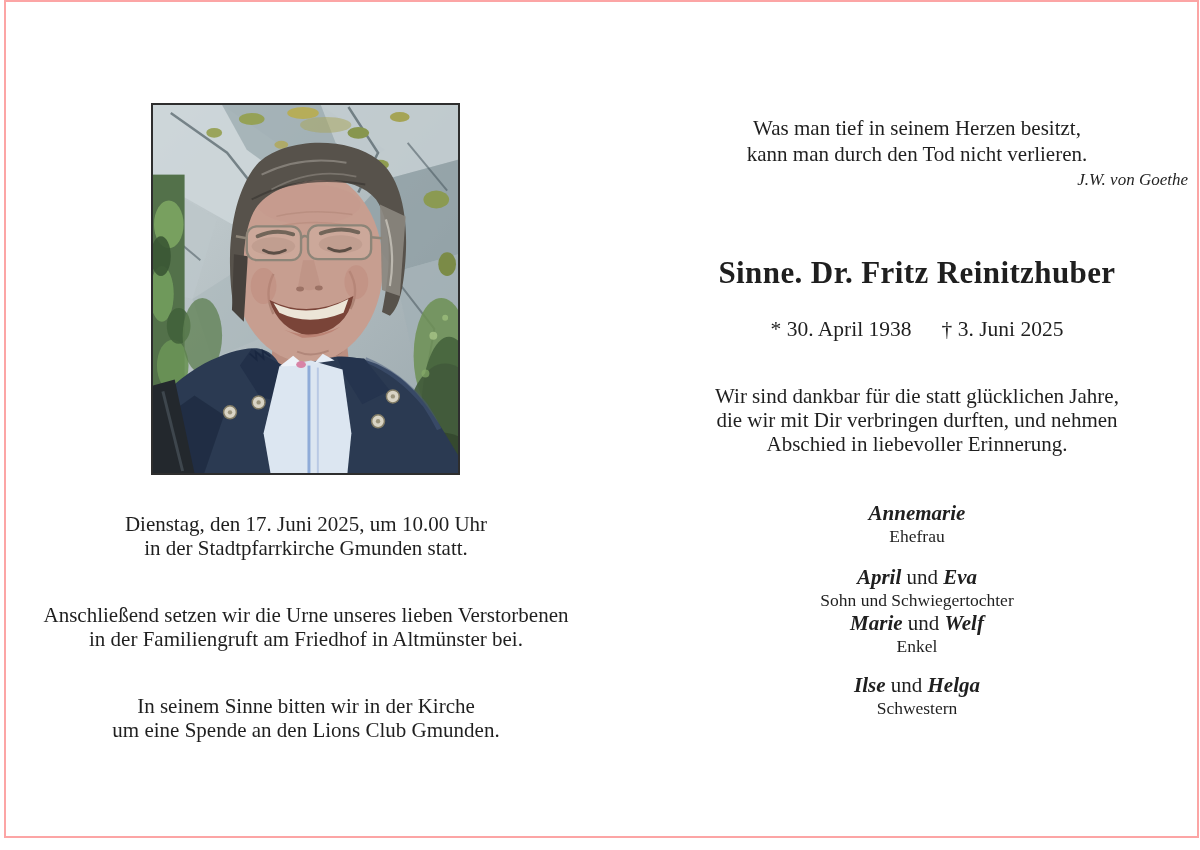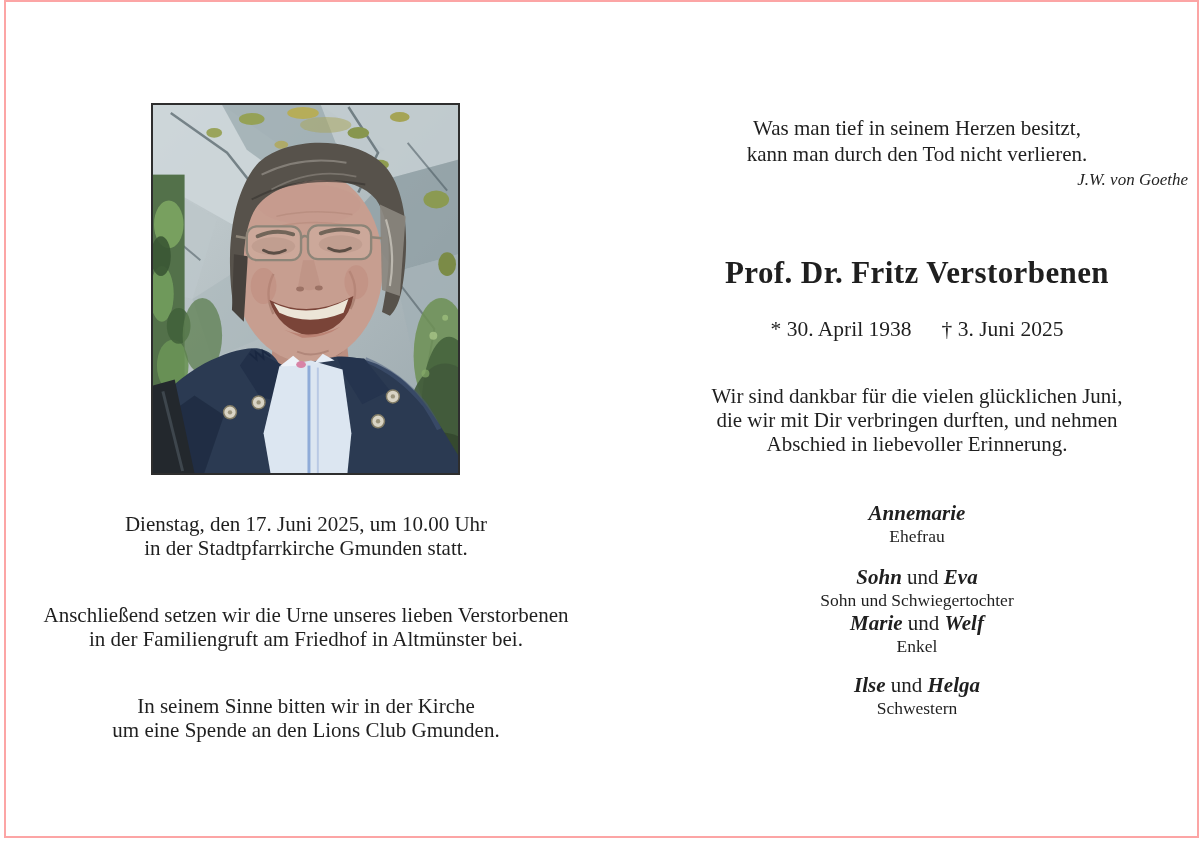--- a/index.html
+++ b/index.html
@@ -170,39 +170,39 @@
       </g>
     </svg>
   </div>
 
   <div class="block rcol quote-block">
     <div>Was man tief in seinem Herzen besitzt,</div>
     <div>kann man durch den Tod nicht verlieren.</div>
     <div class="quote-attr">J.W. von Goethe</div>
   </div>
 
-  <div class="block rcol name-block">Prof. Dr. Fritz Verstorbenen</div>
+  <div class="block rcol name-block">Sinne. Dr. Fritz Reinitzhuber</div>
 
   <div class="block rcol dates-block">
     <span>* 30. April 1938</span><span class="death-date">† 3. Juni 2025</span>
   </div>
 
   <div class="block rcol tribute-block">
-    <div>Wir sind dankbar für die vielen glücklichen Juni,</div>
+    <div>Wir sind dankbar für die statt glücklichen Jahre,</div>
     <div>die wir mit Dir verbringen durften, und nehmen</div>
     <div>Abschied in liebevoller Erinnerung.</div>
   </div>
 
   <div class="block rcol mourners-1">
     <div class="mline"><span class="mname">Annemarie</span><span></span><span class="mname"></span></div>
     <div class="mrole">Ehefrau</div>
   </div>
 
   <div class="block rcol mourners-2">
-    <div class="mline"><span class="mname">Sohn</span><span> und </span><span class="mname">Eva</span></div>
+    <div class="mline"><span class="mname">April</span><span> und </span><span class="mname">Eva</span></div>
     <div class="mrole">Sohn und Schwiegertochter</div>
     <div class="mline"><span class="mname">Marie</span><span> und </span><span class="mname">Welf</span></div>
     <div class="mrole">Enkel</div>
   </div>
 
   <div class="block rcol mourners-3">
     <div class="mline"><span class="mname">Ilse</span><span> und </span><span class="mname">Helga</span></div>
     <div class="mrole">Schwestern</div>
   </div>
 

